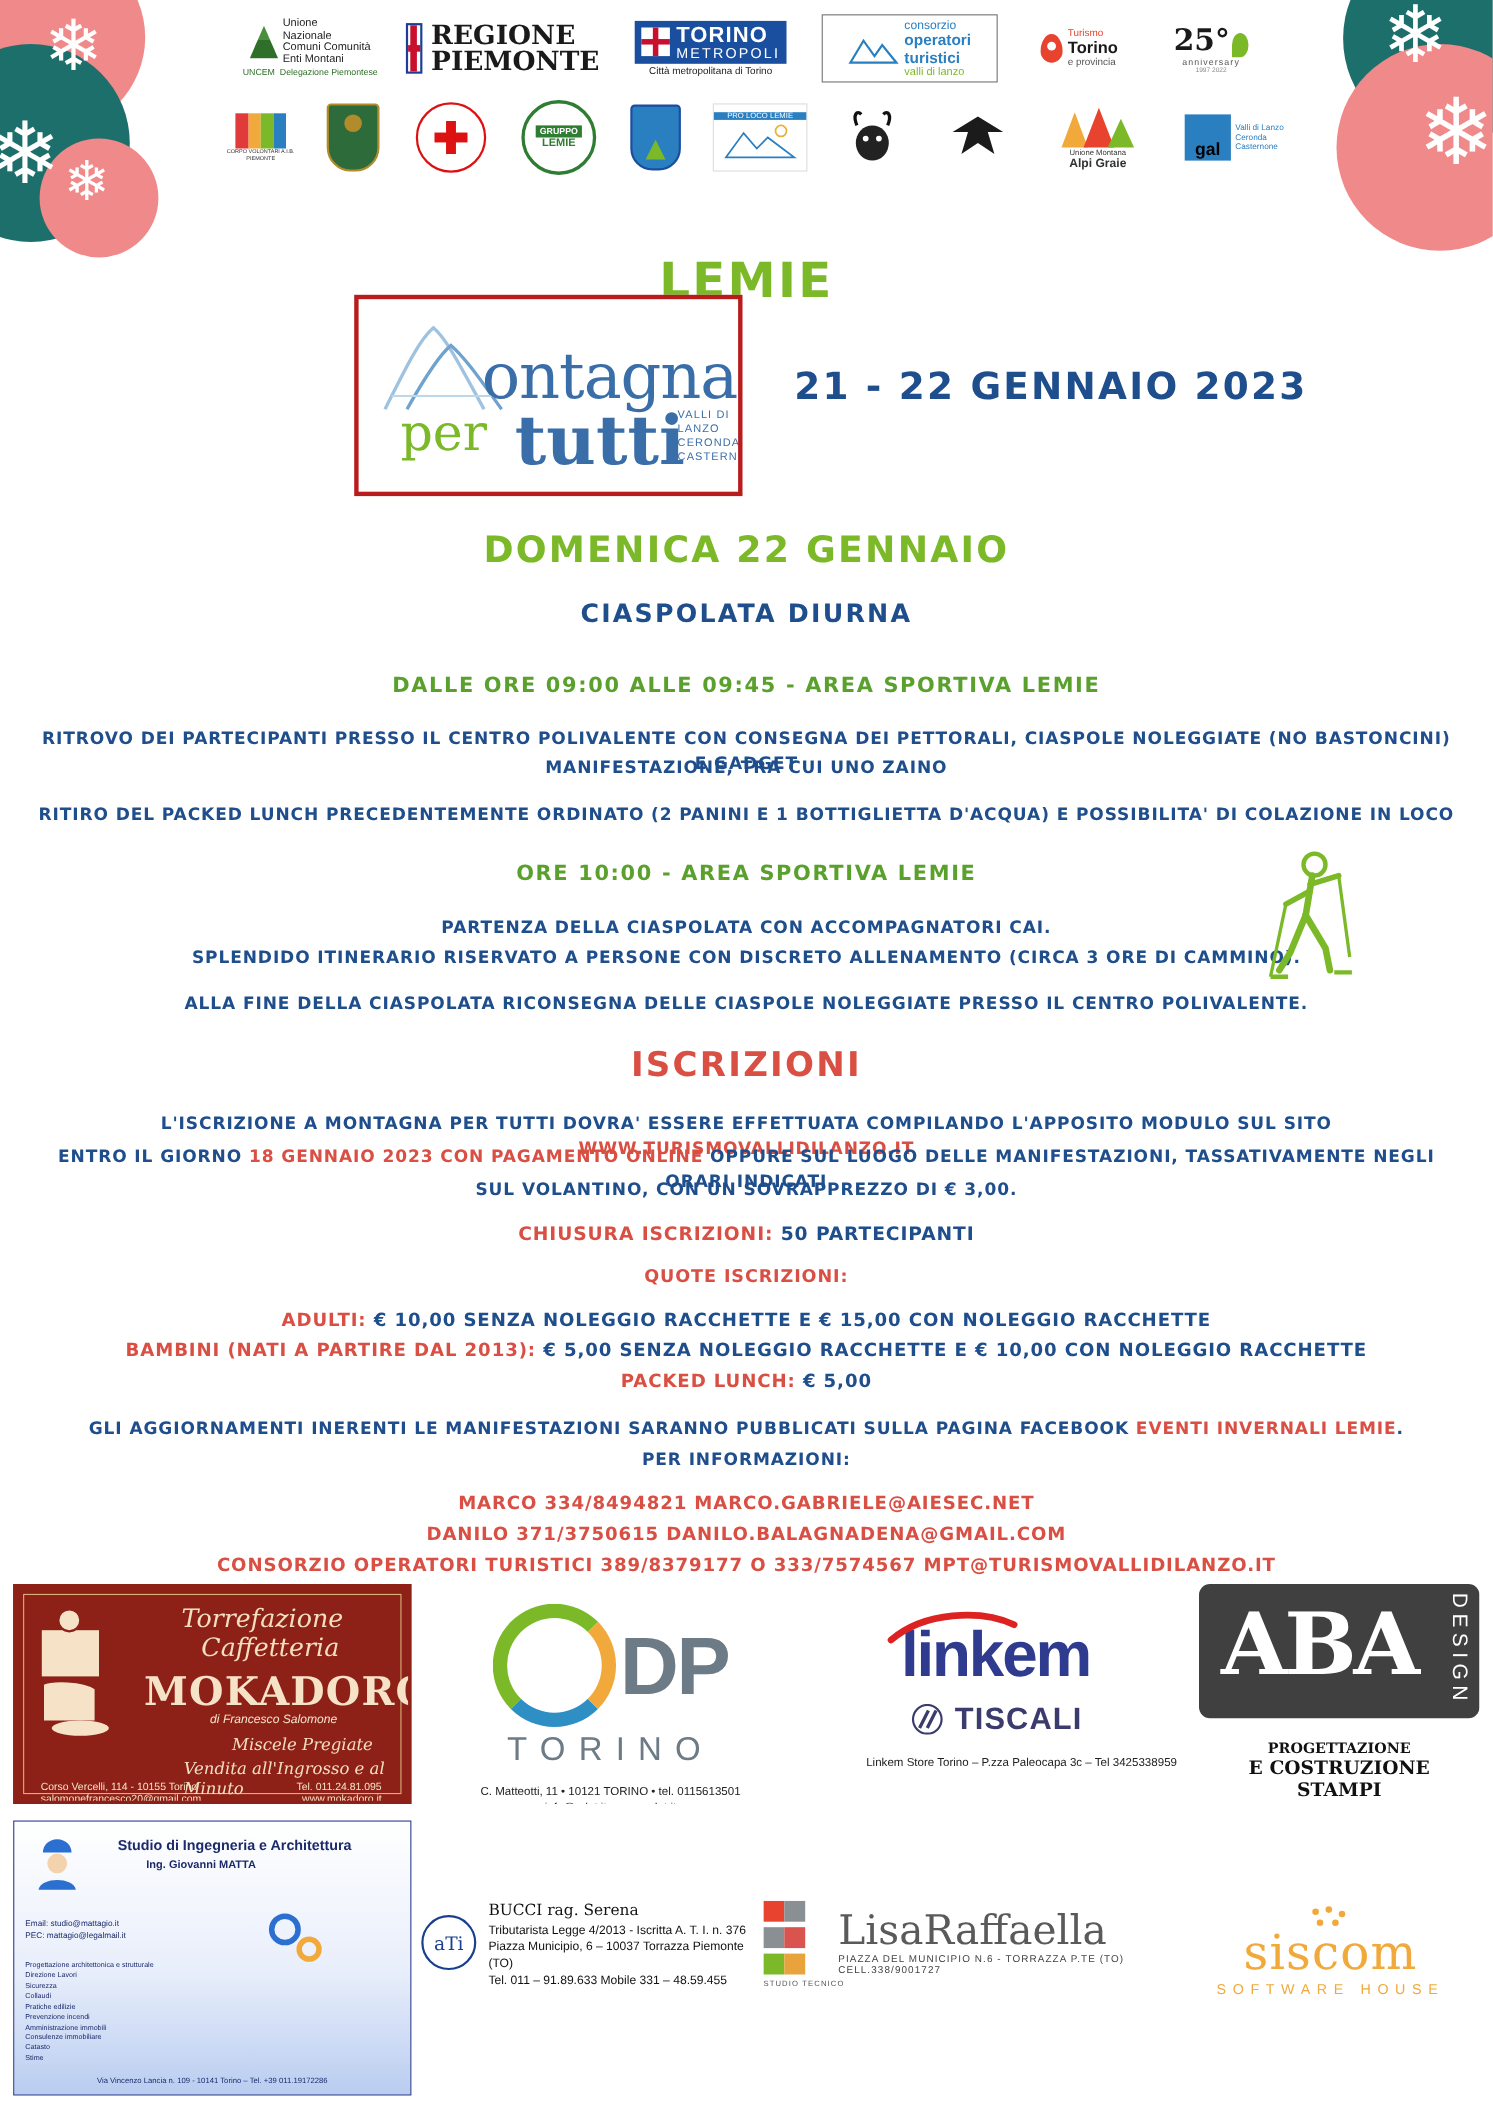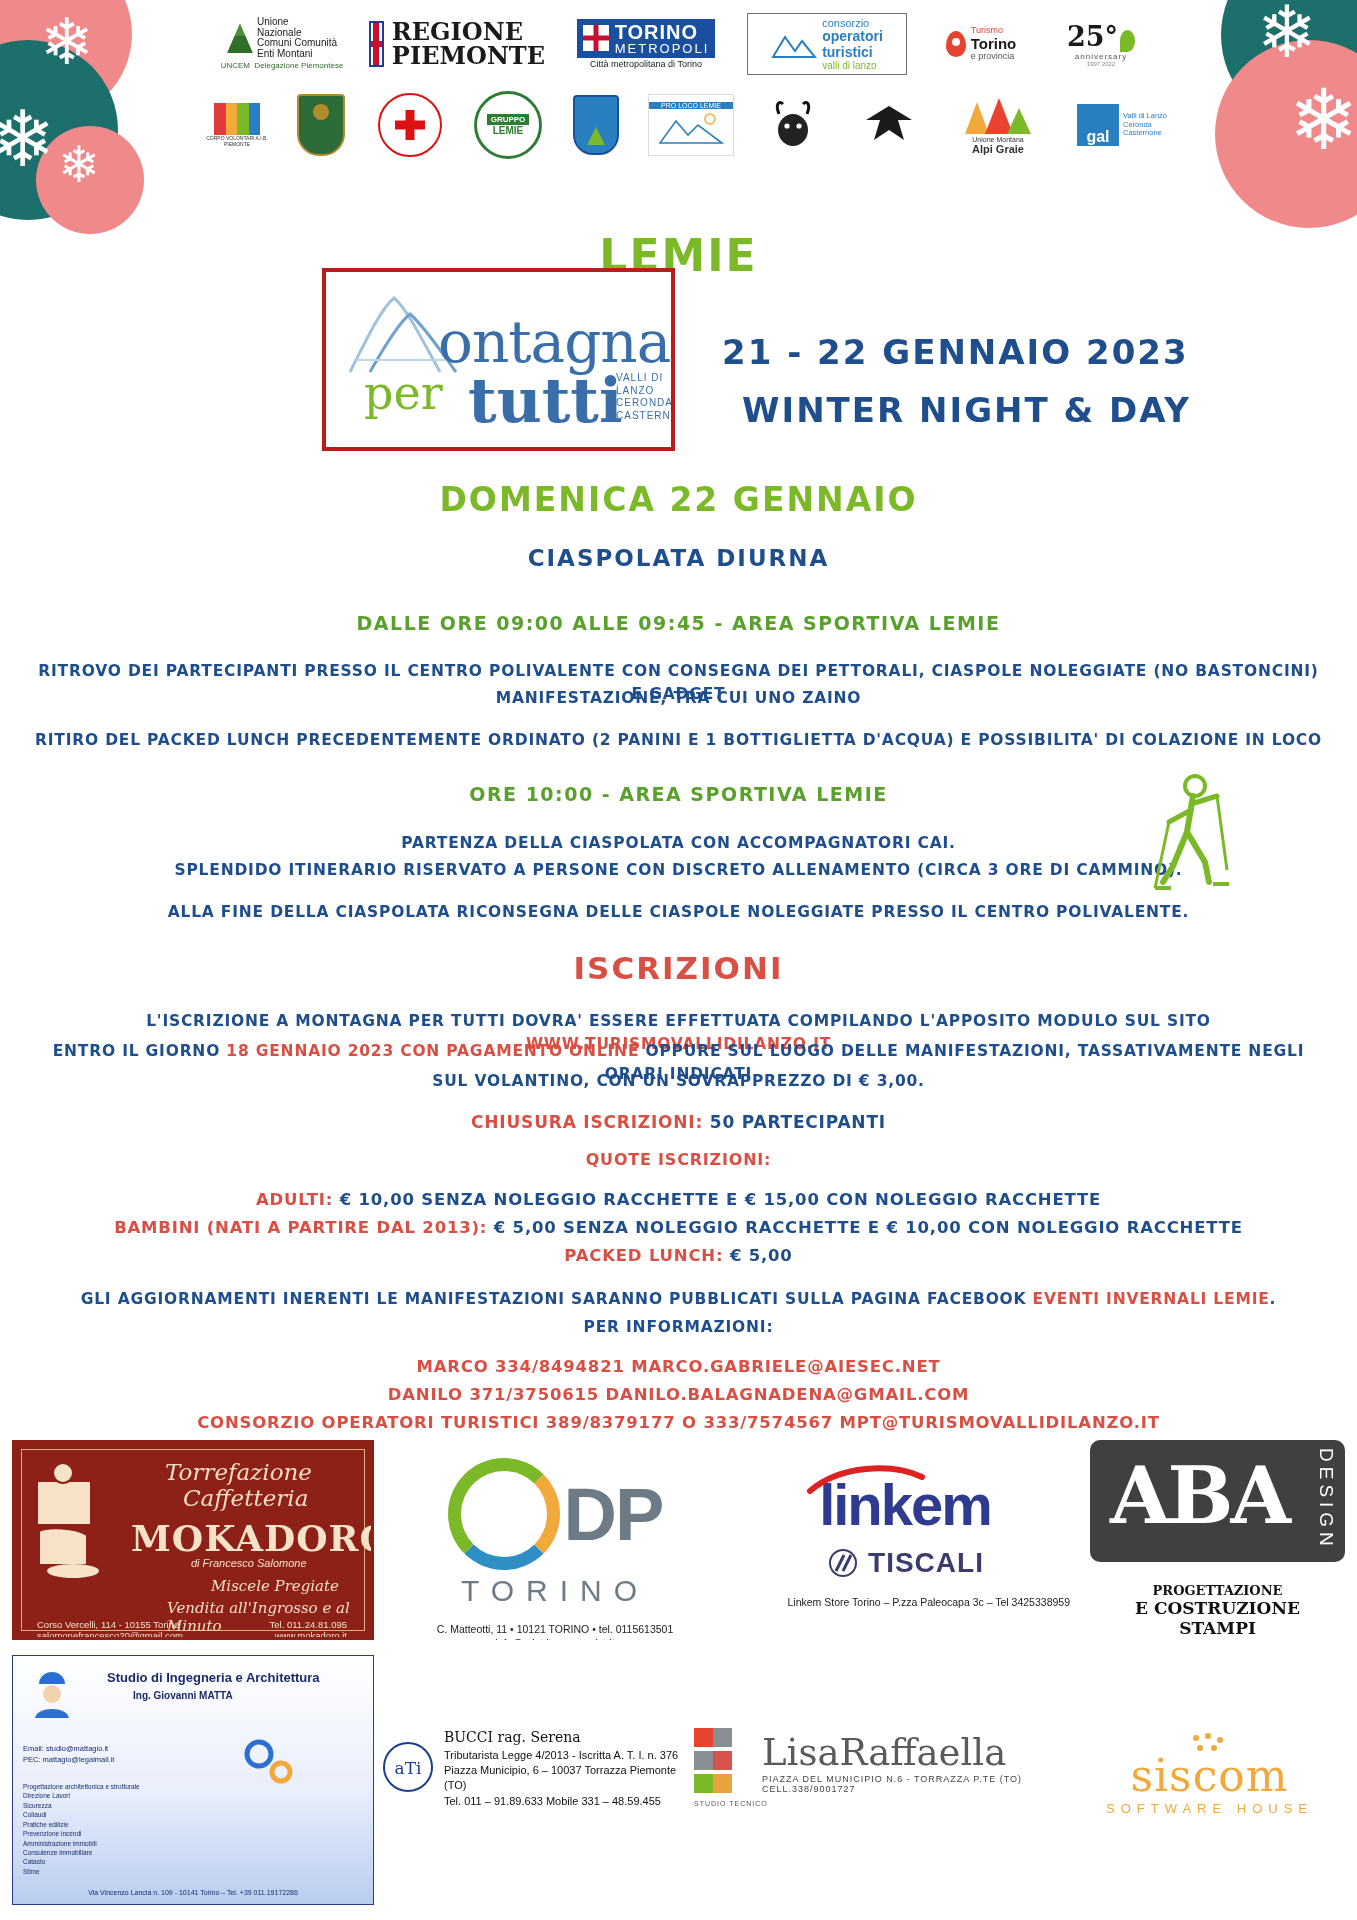--- a/index.html
+++ b/index.html
@@ -389,21 +389,21 @@
         <path d="M6 38 L18 6 L30 38 Z" fill="#f2a93b"></path>
         <path d="M26 38 L40 2 L54 38 Z" fill="#e8432f"></path>
         <path d="M48 38 L60 12 L72 38 Z" fill="#7cb928"></path>
       </svg>
       <div style="font-size:7px;color:#333;">Unione Montana</div>
       <div style="font-size:11px;font-weight:bold;color:#333;">Alpi Graie</div>
     </div>
 
     <div class="logo-box" style="width:104px;height:62px;gap:4px;">
       <div style="width:42px;height:42px;background:#2a7fc1;display:flex;align-items:flex-end;justify-content:center;">
-        <span style="color:#ffffff;font-size:16px;font-weight:bold;">gal</span>
+        <span style="color:#000000;font-size:16px;font-weight:bold;">gal</span>
       </div>
       <div style="text-align:left;line-height:1.12;font-size:7.5px;color:#2a7fc1;">
         <div>Valli di Lanzo</div>
         <div>Ceronda</div>
         <div>Casternone</div>
       </div>
     </div>
   </div>
 
   <div class="lemie-title" style="top:230px;">LEMIE</div>
@@ -418,21 +418,20 @@
     <div class="mpt-per">per</div>
     <div class="mpt-tutti">tutti</div>
     <div class="mpt-sub">
       <div>VALLI DI LANZO</div>
       <div>CERONDA</div>
       <div>CASTERNONE</div>
     </div>
   </div>
 
   <div class="date-line" style="left:722px;top:332px;">21 - 22 GENNAIO 2023</div>
-  <div class="date-line" style="left:742px;top:390px;">WINTER NIGHT &amp; DAY</div>
 
   <div class="section-title" style="top:480px;">DOMENICA 22 GENNAIO</div>
   <div class="section-sub" style="top:545px;">CIASPOLATA DIURNA</div>
 
   <div class="time-green" style="top:612px;">DALLE ORE 09:00 ALLE 09:45 - AREA SPORTIVA LEMIE</div>
 
   <div class="body-blue" style="left:30px;width:1297px;top:660px;">RITROVO DEI PARTECIPANTI PRESSO IL CENTRO POLIVALENTE CON CONSEGNA DEI PETTORALI, CIASPOLE NOLEGGIATE (NO BASTONCINI) E GADGET</div>
   <div class="body-blue" style="left:30px;width:1297px;top:687px;">MANIFESTAZIONE, TRA CUI UNO ZAINO</div>
   <div class="body-blue" style="left:30px;width:1297px;top:729px;">RITIRO DEL PACKED LUNCH PRECEDENTEMENTE ORDINATO (2 PANINI E 1 BOTTIGLIETTA D'ACQUA) E POSSIBILITA' DI COLAZIONE IN LOCO</div>
 

